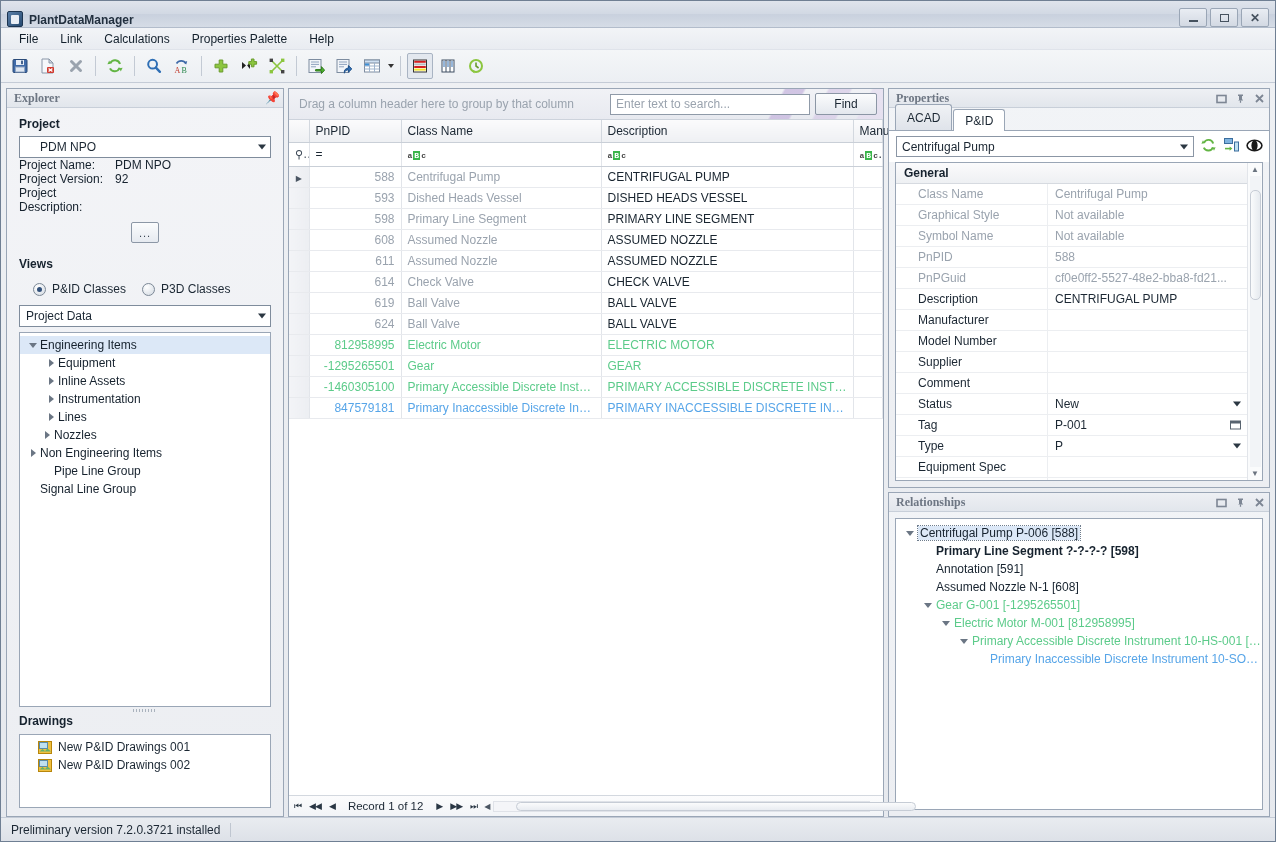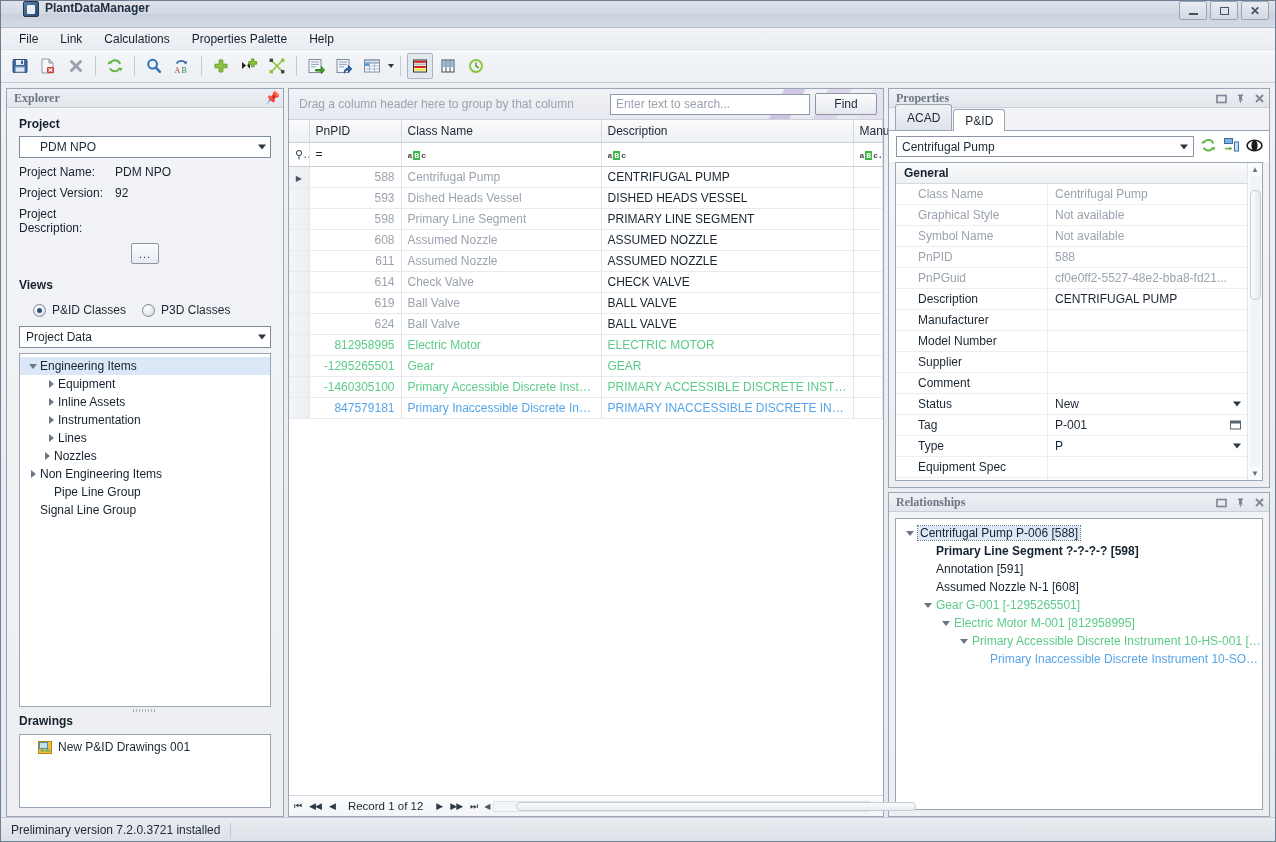--- a/index.html
+++ b/index.html
@@ -18,21 +18,21 @@
     background:linear-gradient(180deg,#eff1f4 0%, #e6e9ee 100%);
     border:1px solid #6f7f93;
     display:flex; flex-direction:column;
   }
 
   
   .titlebar{
     height:27px; flex:0 0 27px;
     background:linear-gradient(180deg,#dfe4ec 0%, #d2d9e4 48%, #c9d1de 52%, #d5dce6 100%);
     border-bottom:1px solid #b2bccb;
-    display:flex; align-items:flex-start; padding:0 3px 0 22px;
+    display:flex; align-items:flex-end; padding:0 3px 0 6px;
     position:relative;
   }
   .title-icon{
     width:16px;height:16px;margin-right:6px;flex:0 0 16px;
     background:linear-gradient(135deg,#5a7fa8,#274a70);
     border:1px solid #1d3category; border:1px solid #1d3550;
     border-radius:2px;
     display:flex;align-items:center;justify-content:center;
   }
   .title-icon i{
@@ -93,21 +93,21 @@
   .ex-body{ padding:6px 12px 8px 12px; display:flex;flex-direction:column;min-height:0;flex:1;}
   .sec-title{ font-weight:bold;font-size:12px;color:#16222e;margin:3px 0 5px 0;}
   .combo{
     height:22px;border:1px solid #7f8c9c;background:#fff;
     display:flex;align-items:center;padding:0 2px 0 20px;font-size:12px;position:relative;
   }
   .combo .cb-arrow{
     position:absolute;right:4px;top:50%;transform:translateY(-50%);
     width:0;height:0;border-left:4px solid transparent;border-right:4px solid transparent;border-top:5px solid #2b3742;
   }
-  .kv{ display:flex;font-size:12px;margin-top:7px;color:#16222e;}
+  .kv{ display:flex;font-size:12px;color:#16222e;}
   .kv .k{ width:96px;flex:0 0 96px;}
   .btn-small{
     width:28px;height:21px;margin:8px auto 0 auto;
     background:linear-gradient(180deg,#fbfcfd,#e6eaf0);
     border:1px solid #8c97a6;border-radius:2px;
     display:flex;align-items:center;justify-content:center;
     font-size:11px;color:#3a4654;letter-spacing:1px;
   }
   .radios{ display:flex;gap:16px;margin:6px 0 9px 14px;align-items:center;}
   .radio{ display:flex;align-items:center;gap:6px;font-size:12px;}
@@ -509,20 +509,30 @@
           <div class="dwg">
             <span class="dwg-ico">
               <svg width="14" height="13" viewBox="0 0 14 13">
                   <rect x="0.5" y="0.5" width="13" height="12" fill="#f0c040" stroke="#b8860b"></rect>
                   <rect x="1.5" y="1.5" width="8" height="6" fill="#bfe0f0" stroke="#5a8ba8"></rect>
                   <path d="M1.5 10.5l3-2.5 2.5 2 2.5-2.5 3.5 3z" fill="#63b06a"></path>
                 </svg>
             </span>
             <span>New P&amp;ID Drawings 001</span>
           </div>
+          <div class="dwg">
+            <span class="dwg-ico">
+              <svg width="14" height="13" viewBox="0 0 14 13">
+                  <rect x="0.5" y="0.5" width="13" height="12" fill="#f0c040" stroke="#b8860b"></rect>
+                  <rect x="1.5" y="1.5" width="8" height="6" fill="#bfe0f0" stroke="#5a8ba8"></rect>
+                  <path d="M1.5 10.5l3-2.5 2.5 2 2.5-2.5 3.5 3z" fill="#63b06a"></path>
+                </svg>
+            </span>
+            <span>New P&amp;ID Drawings 002</span>
+          </div>
         </div>
       </div>
     </div>
 
     <div class="center">
       <div class="grid-top">
         <div class="swoosh"></div>
         <span class="grp-hint">Drag a column header here to group by that column</span>
         <div class="search-wrap">
           <input class="search-input" placeholder="Enter text to search..." style="">

